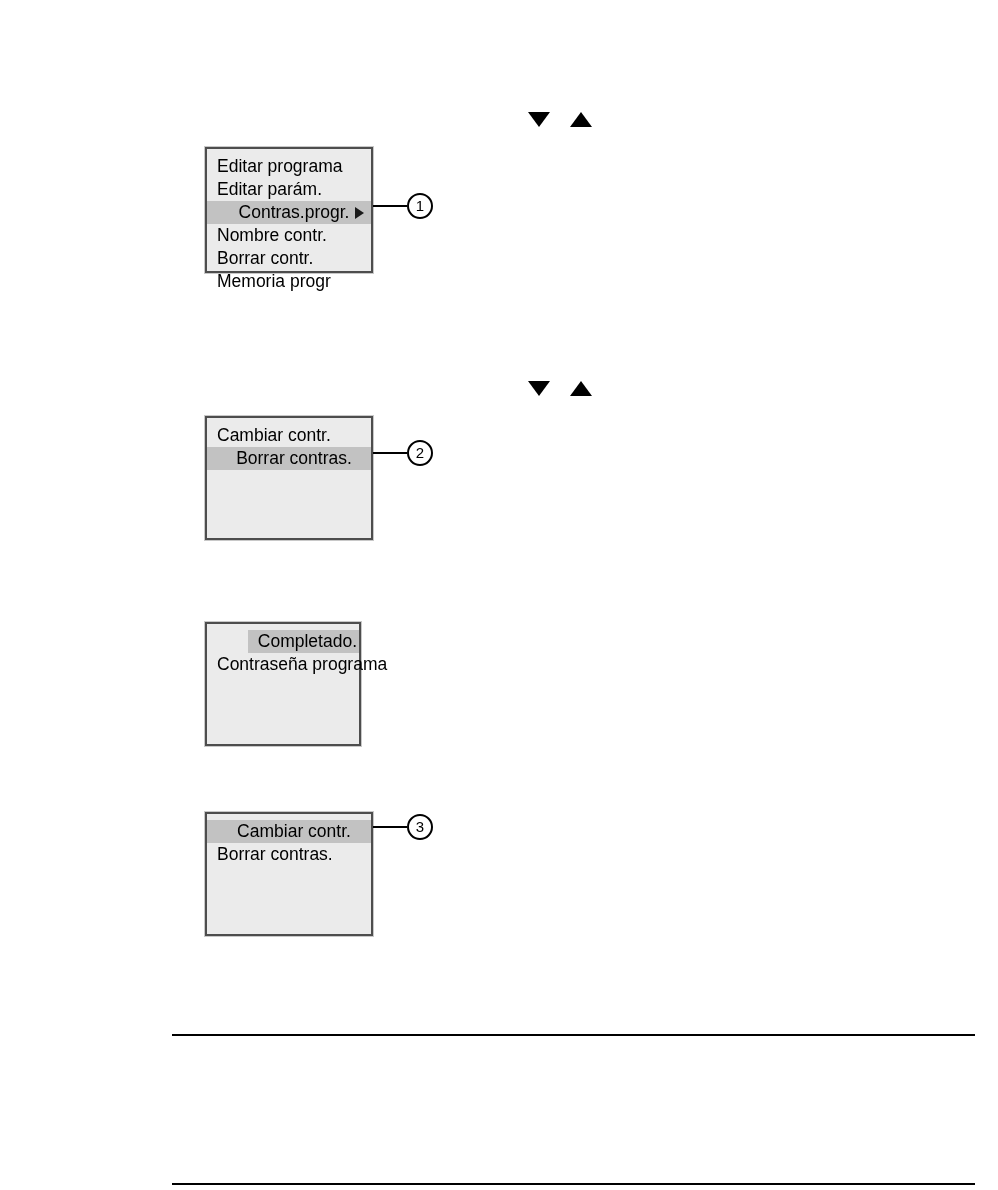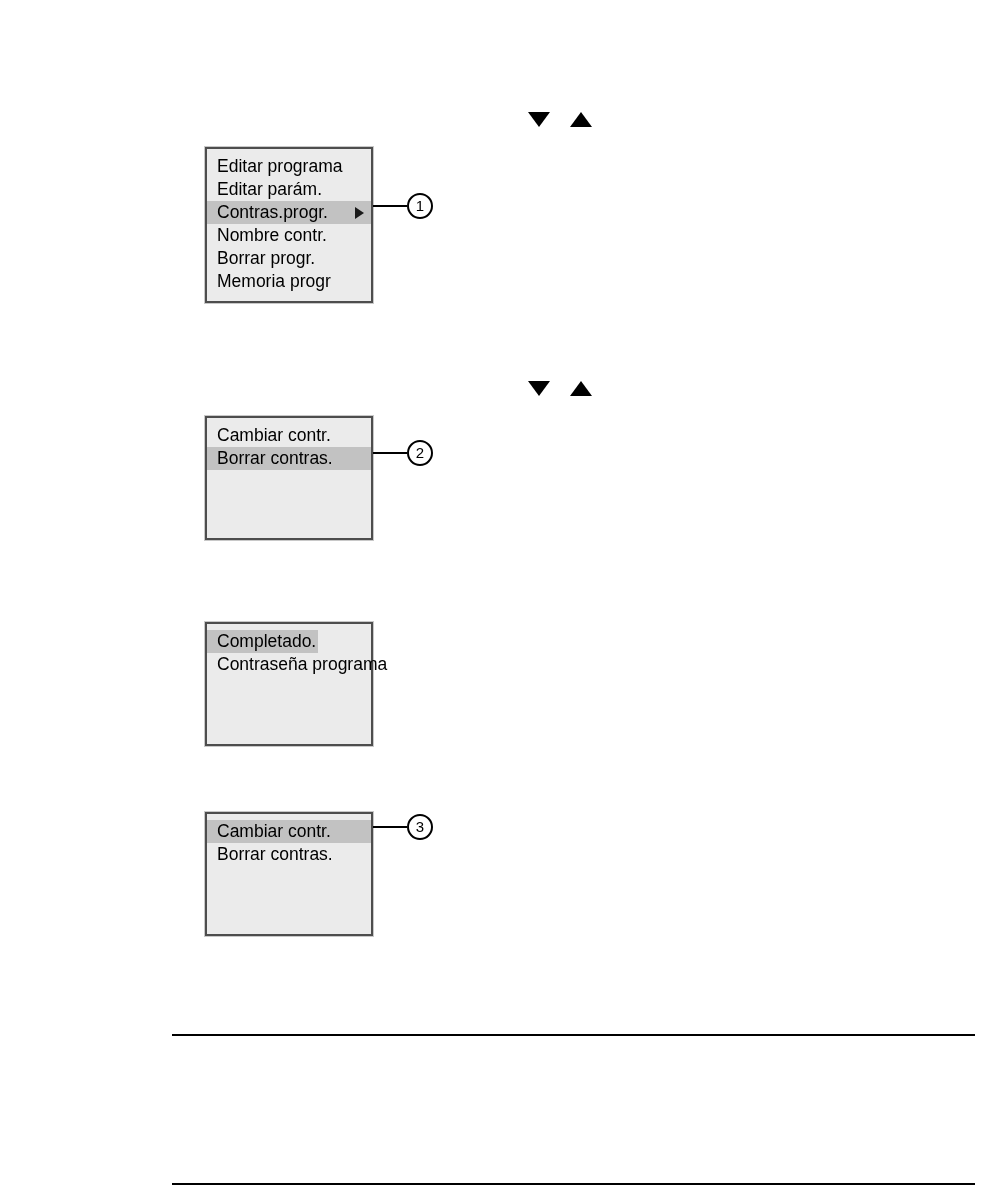--- a/index.html
+++ b/index.html
@@ -31,20 +31,21 @@
     line-height: 23px;
     font-size: 17.5px;
     color: #000000;
     white-space: nowrap;
     padding-left: 10px;
     box-sizing: border-box;
     position: relative;
   }
   .line.selected {
     background: #c2c2c2;
+    text-align: center;
   }
   
   .line.selected-fit {
     background: transparent;
     padding-left: 0;
   }
   .line.selected-fit > .fit {
     background: #c2c2c2;
     padding-left: 10px;
     padding-right: 2px;
@@ -109,49 +110,49 @@
   }
 </style>
 </head>
 <body>
 
 <div>
   <div class="tri tri-down" style="left:528px; top:112px;"></div>
   <div class="tri tri-up" style="left:570px; top:112px;"></div>
 </div>
 
-<div class="screen screen-lines" style="left:205px; top:147px; width:168px; height:156px;">
+<div class="screen screen-lines" style="left:205px; top:147px; width:168px; height:126px;">
   <div class="line">Editar programa</div>
   <div class="line">Editar parám.</div>
   <div class="line selected">
     <span>Contras.progr.</span>
     <span class="submenu-arrow"></span>
   </div>
   <div class="line">Nombre contr.</div>
-  <div class="line">Borrar progr.</div>
+  <div class="line">Borrar contr.</div>
   <div class="line">Memoria progr</div>
 </div>
 
 <div class="callout-line" style="left:373px; top:205px; width:34px;"></div>
 <div class="callout-circle" style="left:407px; top:193px;">1</div>
 
 <div>
   <div class="tri tri-down" style="left:528px; top:381px;"></div>
   <div class="tri tri-up" style="left:570px; top:381px;"></div>
 </div>
 
 <div class="screen screen-lines" style="left:205px; top:416px; width:168px; height:124px;">
   <div class="line">Cambiar contr.</div>
   <div class="line selected">Borrar contras.</div>
 </div>
 
 <div class="callout-line" style="left:373px; top:452px; width:34px;"></div>
 <div class="callout-circle" style="left:407px; top:440px;">2</div>
 
-<div class="screen screen-lines" style="left:205px; top:622px; width:168px; height:124px;">
+<div class="screen screen-lines" style="left:205px; top:622px; width:156px; height:124px;text-align:right;">
   <div class="line selected-fit">
     <span class="fit">Completado.</span>
   </div>
   <div class="line">Contraseña programa</div>
 </div>
 
 <div class="screen screen-lines" style="left:205px; top:812px; width:168px; height:124px;">
   <div class="line selected">Cambiar contr.</div>
   <div class="line">Borrar contras.</div>
 </div>

